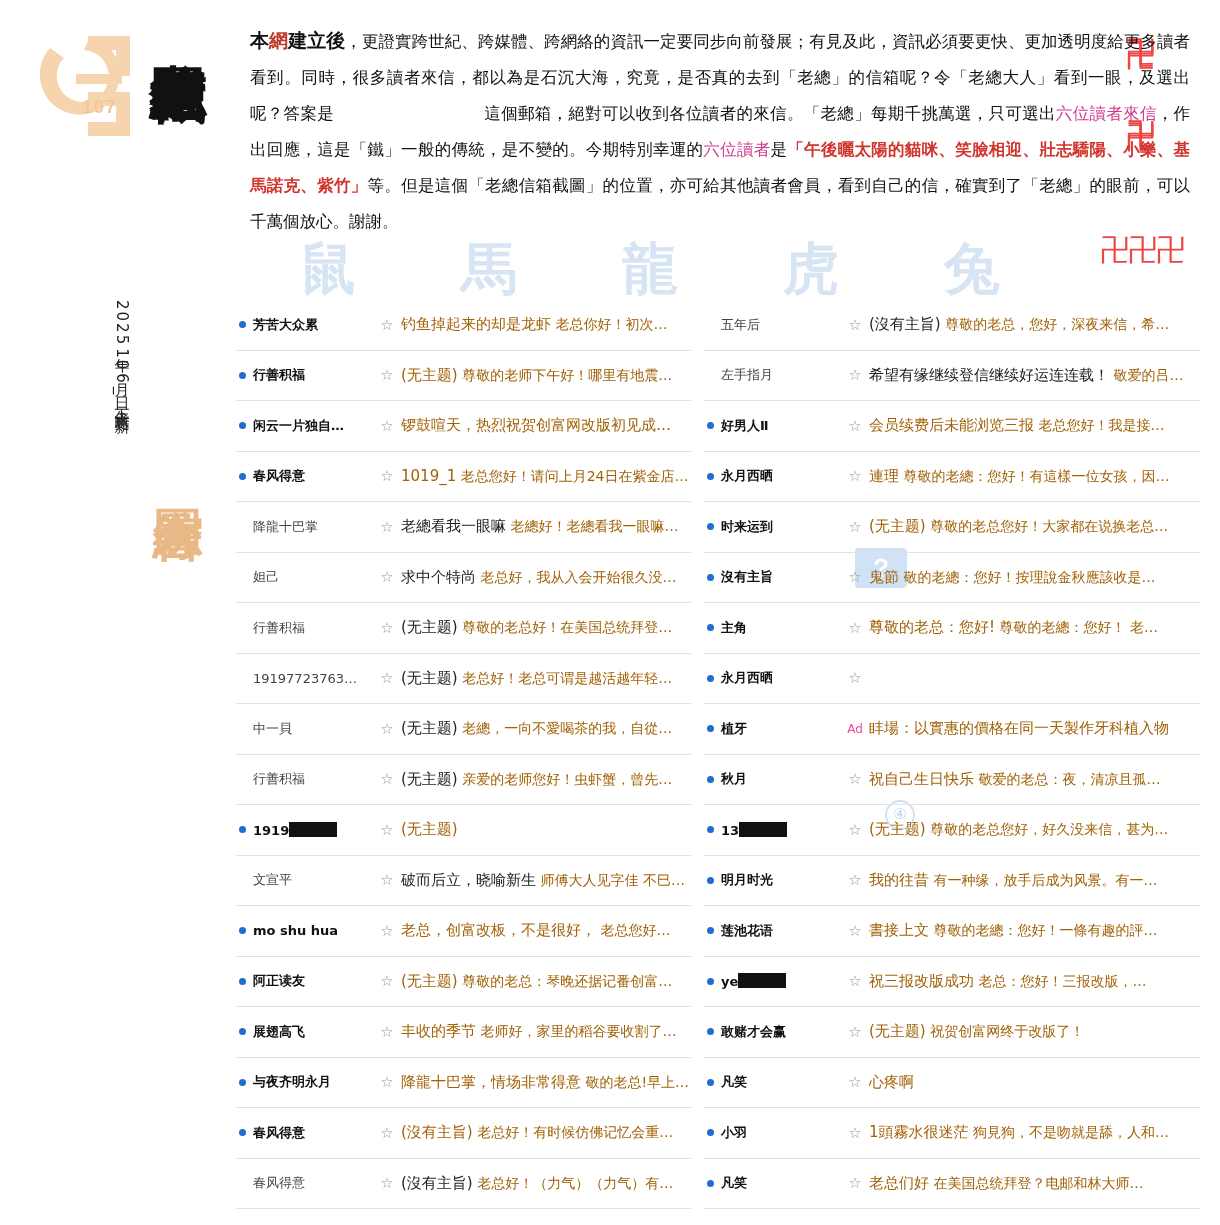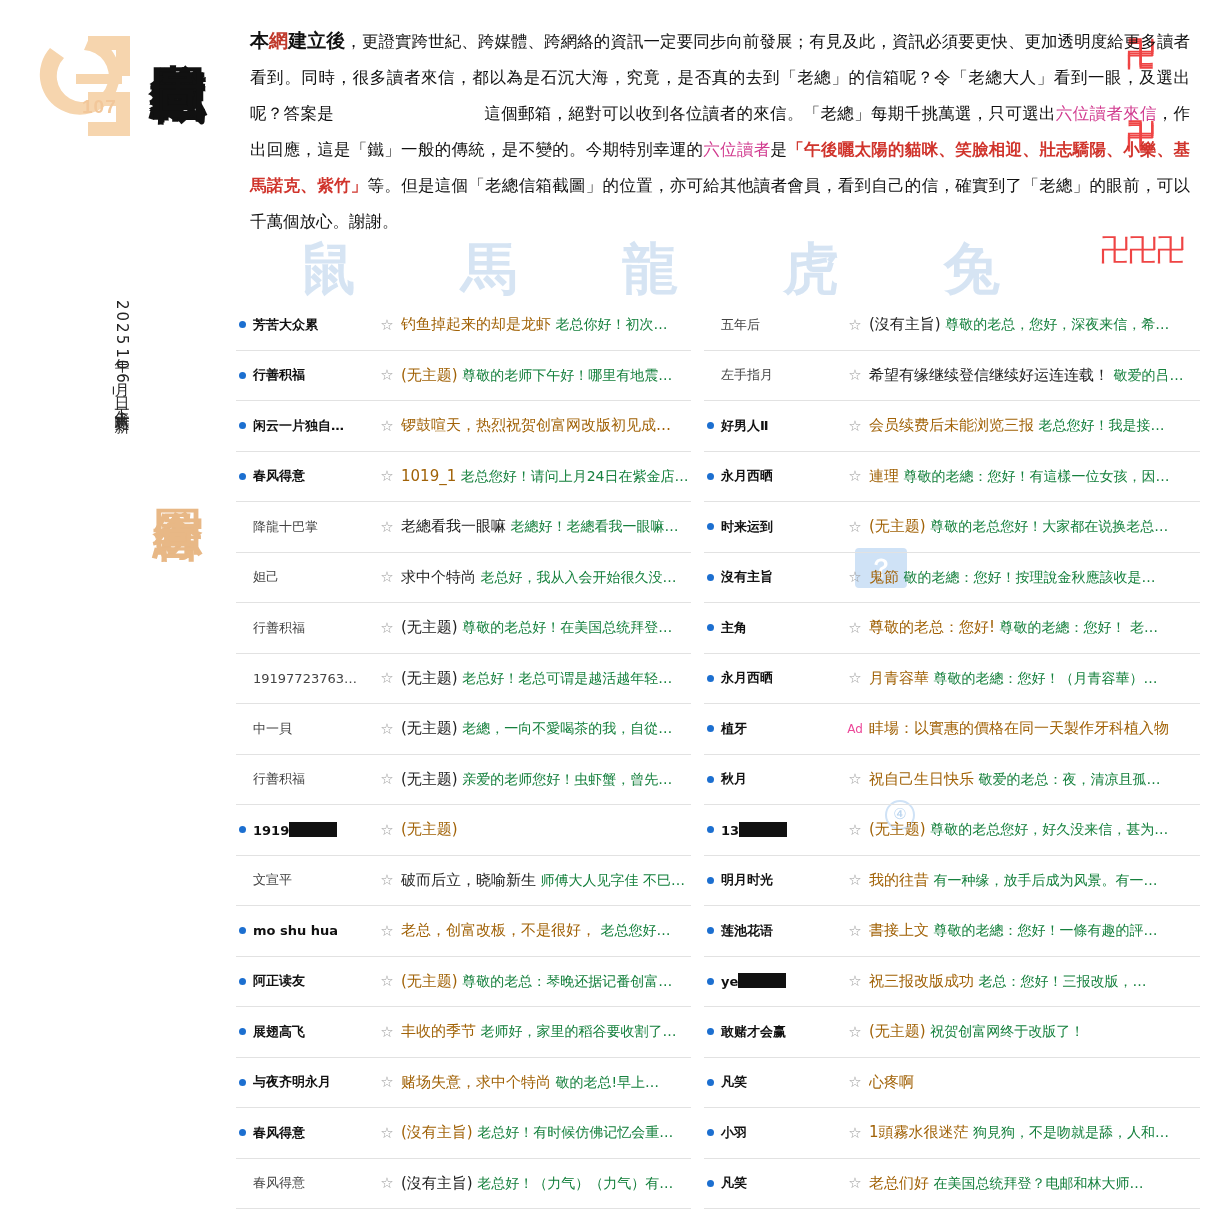--- a/index.html
+++ b/index.html
@@ -92,21 +92,21 @@
     padding-left:4px;
   }
   .row.unread .sender{font-weight:bold;color:#111;}
   .star{flex:0 0 28px;text-align:center;color:#9a9a9a;font-size:15px;}
   .star.ad{font-size:12px;color:#ec4899;letter-spacing:0;}
   .body{
     flex:1;font-size:15px;color:#555;white-space:nowrap;overflow:hidden;
   }
   .body .subj{color:#222;}
   .row.unread .body .subj{font-weight:normal;color:#a16207;}
-  .body .snippet{color:#15803d;font-size:14px;}
+  .body .snippet{color:#a16207;font-size:14px;}
   .redact{
     display:inline-block;background:#111;height:15px;vertical-align:-2px;
   }
   .redact.w2{width:48px;}
   .blue-sq{
     position:absolute;left:855px;top:548px;width:52px;height:40px;
     background:#cfe2f6;border-radius:4px;color:#fff;font-size:26px;
     text-align:center;line-height:40px;font-weight:bold;
   }
   .circ{
@@ -258,21 +258,21 @@
         <div class="sender">展翅高飞</div>
         <div class="star">☆</div>
         <div class="body"><span class="subj">丰收的季节</span><span class="snippet"> 老师好，家里的稻谷要收割了…</span></div>
       </div>
       <div class="row unread">
         <div class="dot">
           <i></i>
         </div>
         <div class="sender">与夜齐明永月</div>
         <div class="star">☆</div>
-        <div class="body"><span class="subj">赌场失意，求中个特尚</span><span class="snippet"> 敬的老总!早上…</span></div>
+        <div class="body"><span class="subj">降龍十巴掌，情场非常得意</span><span class="snippet"> 敬的老总!早上…</span></div>
       </div>
       <div class="row unread">
         <div class="dot">
           <i></i>
         </div>
         <div class="sender">春风得意</div>
         <div class="star">☆</div>
         <div class="body"><span class="subj">(沒有主旨)</span><span class="snippet"> 老总好！有时候仿佛记忆会重…</span></div>
       </div>
       <div class="row">
@@ -334,21 +334,20 @@
         <div class="sender">主角</div>
         <div class="star">☆</div>
         <div class="body"><span class="subj">尊敬的老总：您好!</span><span class="snippet"> 尊敬的老總：您好！ 老…</span></div>
       </div>
       <div class="row unread">
         <div class="dot">
           <i></i>
         </div>
         <div class="sender">永月西晒</div>
         <div class="star">☆</div>
-        <div class="body"><span class="subj">月青容華</span><span class="snippet"> 尊敬的老總：您好！（月青容華）…</span></div>
       </div>
       <div class="row unread">
         <div class="dot">
           <i></i>
         </div>
         <div class="sender">植牙</div>
         <div class="star ad">Ad</div>
         <div class="body"><span class="subj">盽場：以實惠的價格在同一天製作牙科植入物</span></div>
       </div>
       <div class="row unread">

